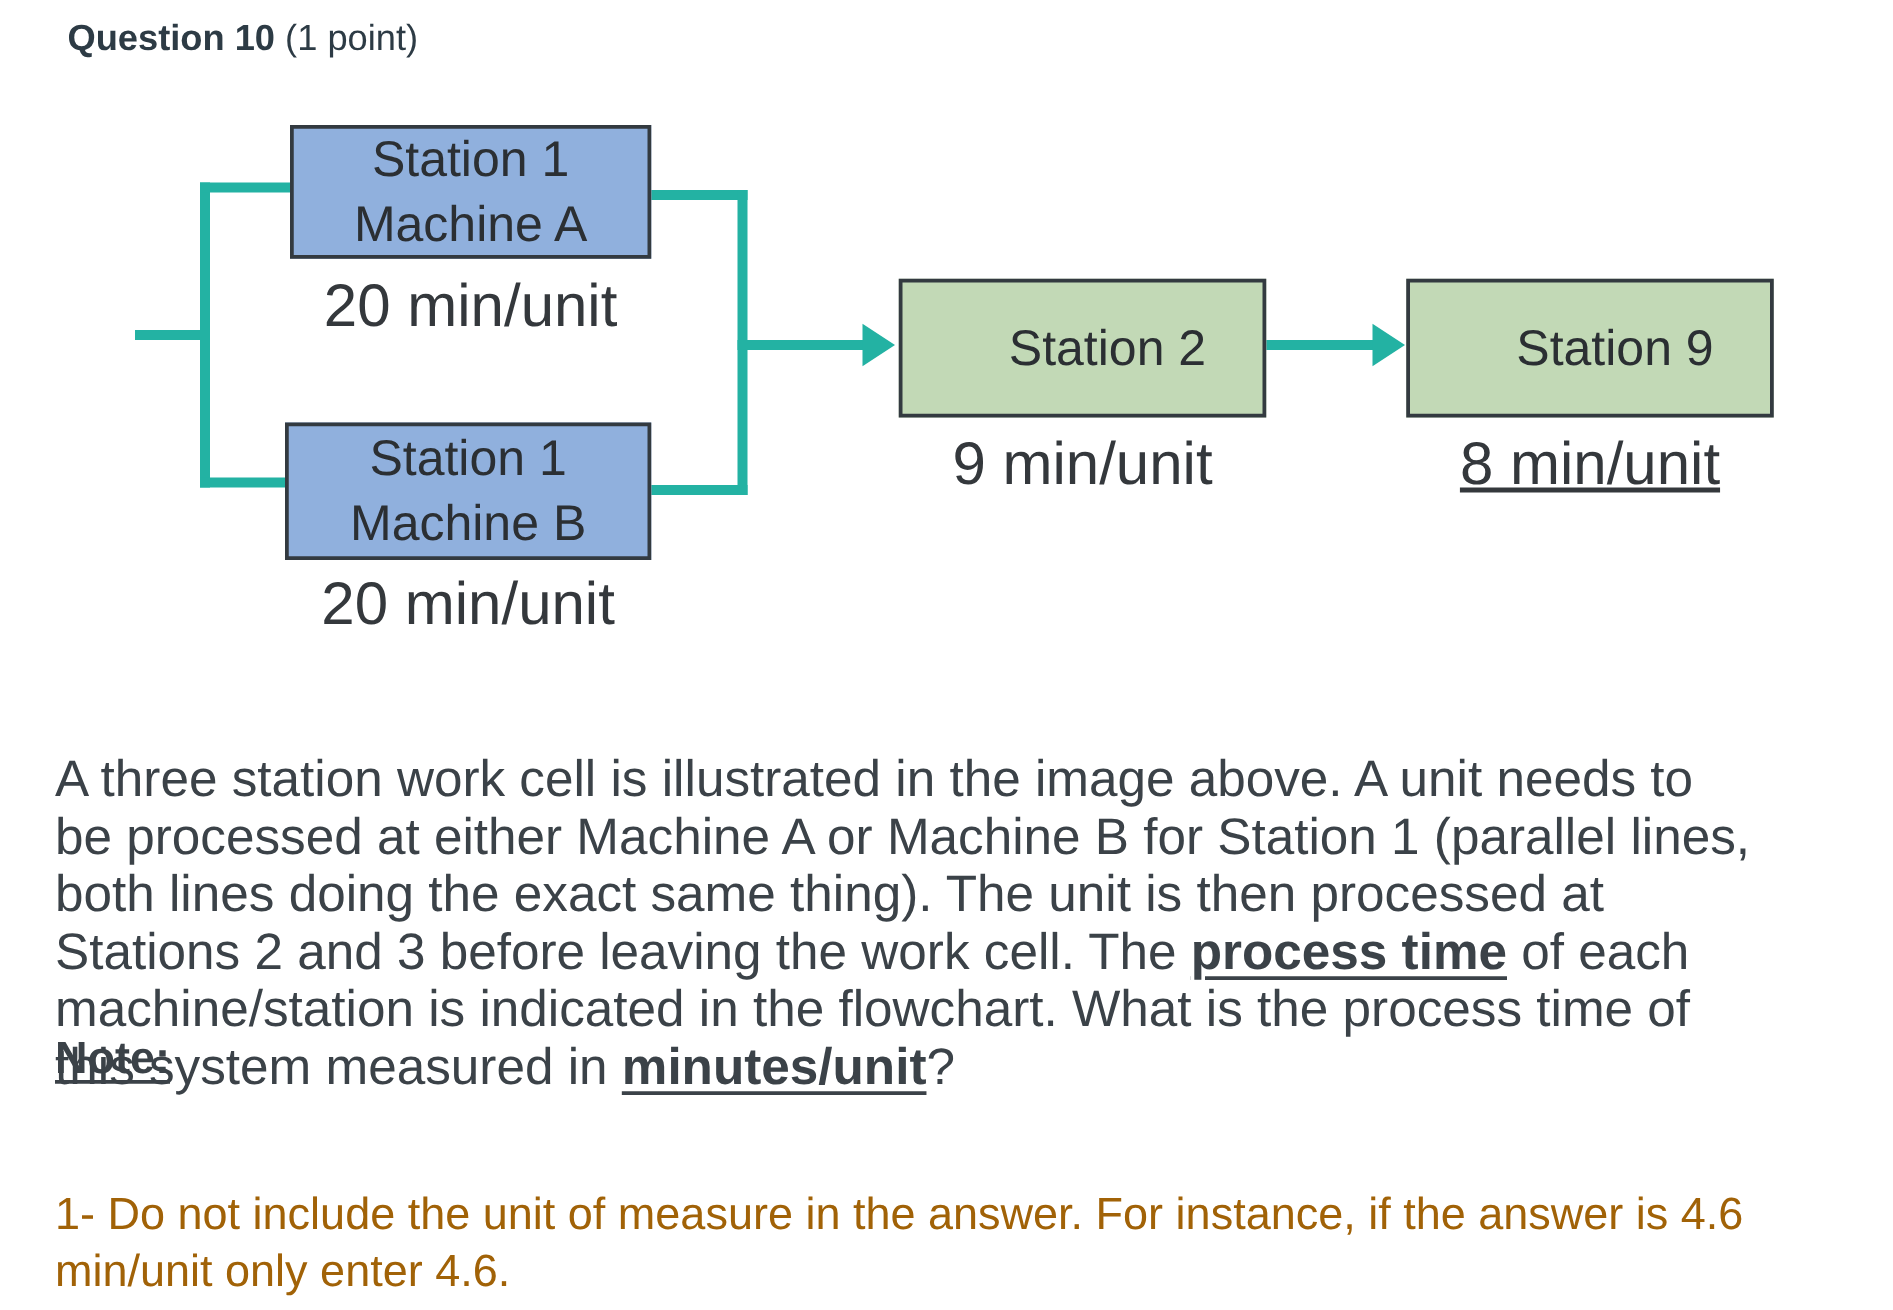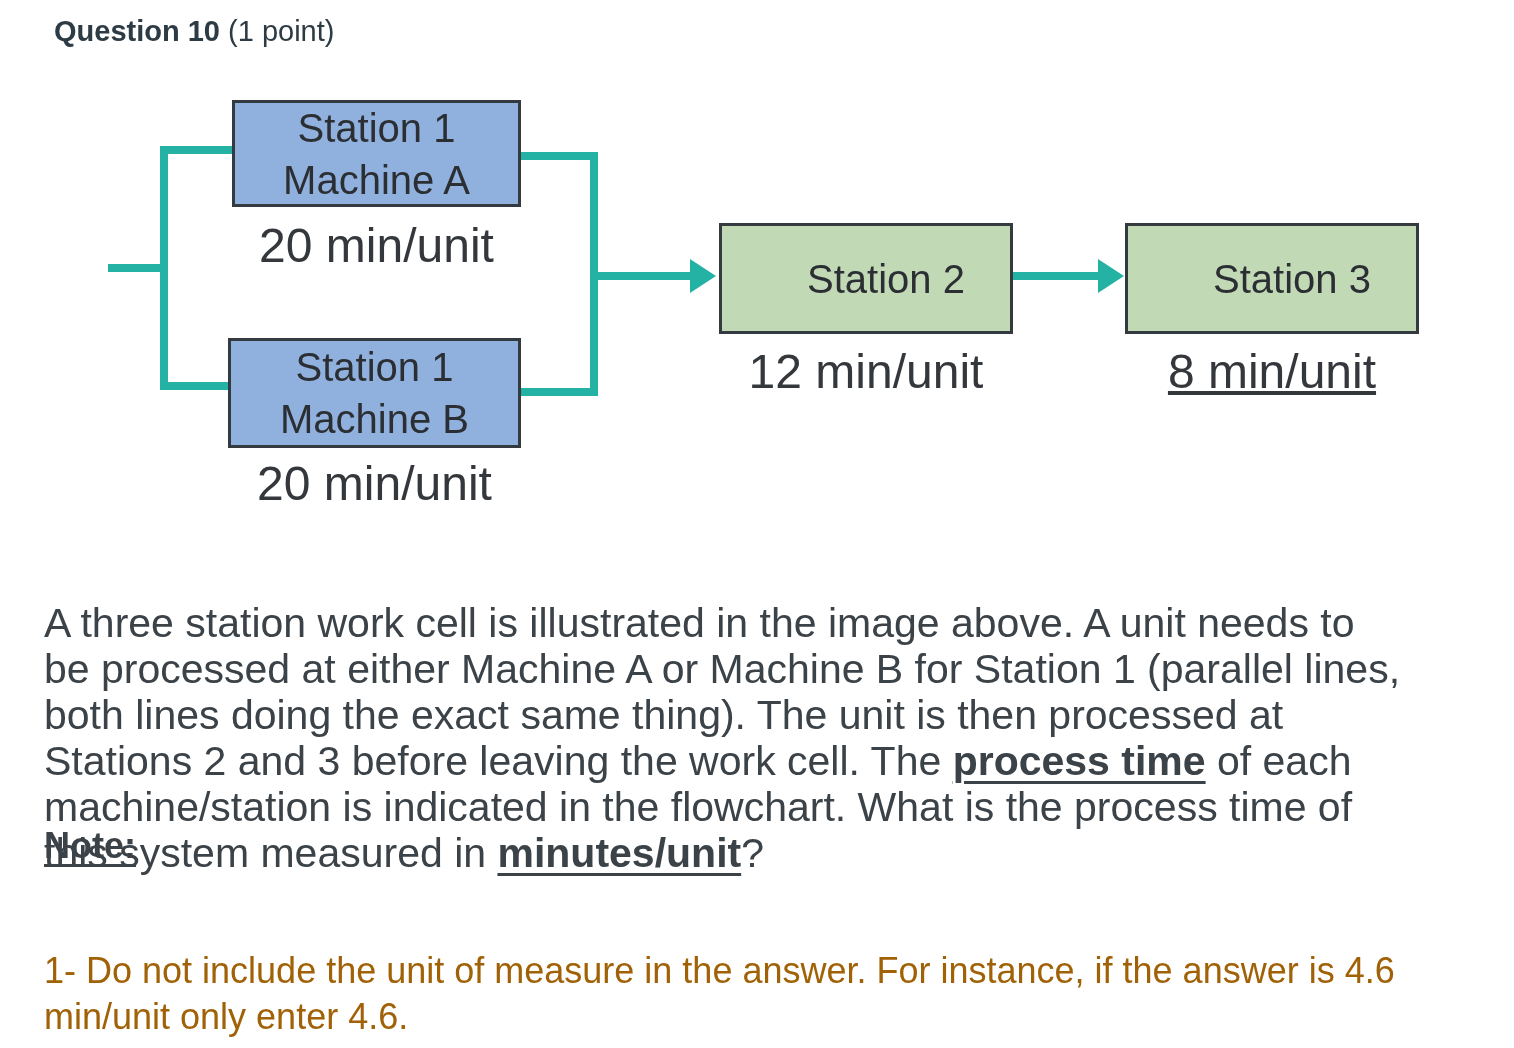--- a/index.html
+++ b/index.html
@@ -89,21 +89,21 @@
   <div class="pipe p-arr3"></div>
   <div class="ahead ah-3"></div>
 
   <div class="node blue box-a">Station 1
 Machine A</div>
   <div class="time time-a">20 min/unit</div>
   <div class="node blue box-b">Station 1
 Machine B</div>
   <div class="time time-b">20 min/unit</div>
   <div class="node green box-2">Station 2</div>
-  <div class="time time-2">12 min/unit</div>
-  <div class="node green box-3">Station 3</div>
+  <div class="time time-2">9 min/unit</div>
+  <div class="node green box-3">Station 9</div>
   <div class="time time-3">8 min/unit</div>
 </div>
 
 <div class="qtext"><span>A three station work cell is illustrated in the image above. A unit needs to be processed at either Machine A or Machine B for Station 1 (parallel lines, both lines doing the exact same thing). The unit is then processed at Stations 2 and 3 before leaving the work cell. The </span><span class="u" style="font-weight: 700;">process time</span><span> of each machine/station is indicated in the flowchart. What is the process time of this system measured in </span><span class="u" style="font-weight: 700;">minutes/unit</span><span>?</span></div>
 
 <div class="note-head">Note:</div>
 <div class="note-item">1- Do not include the unit of measure in the answer. For instance, if the answer is 4.6 min/unit only enter 4.6.</div>
 
 </body></html>

